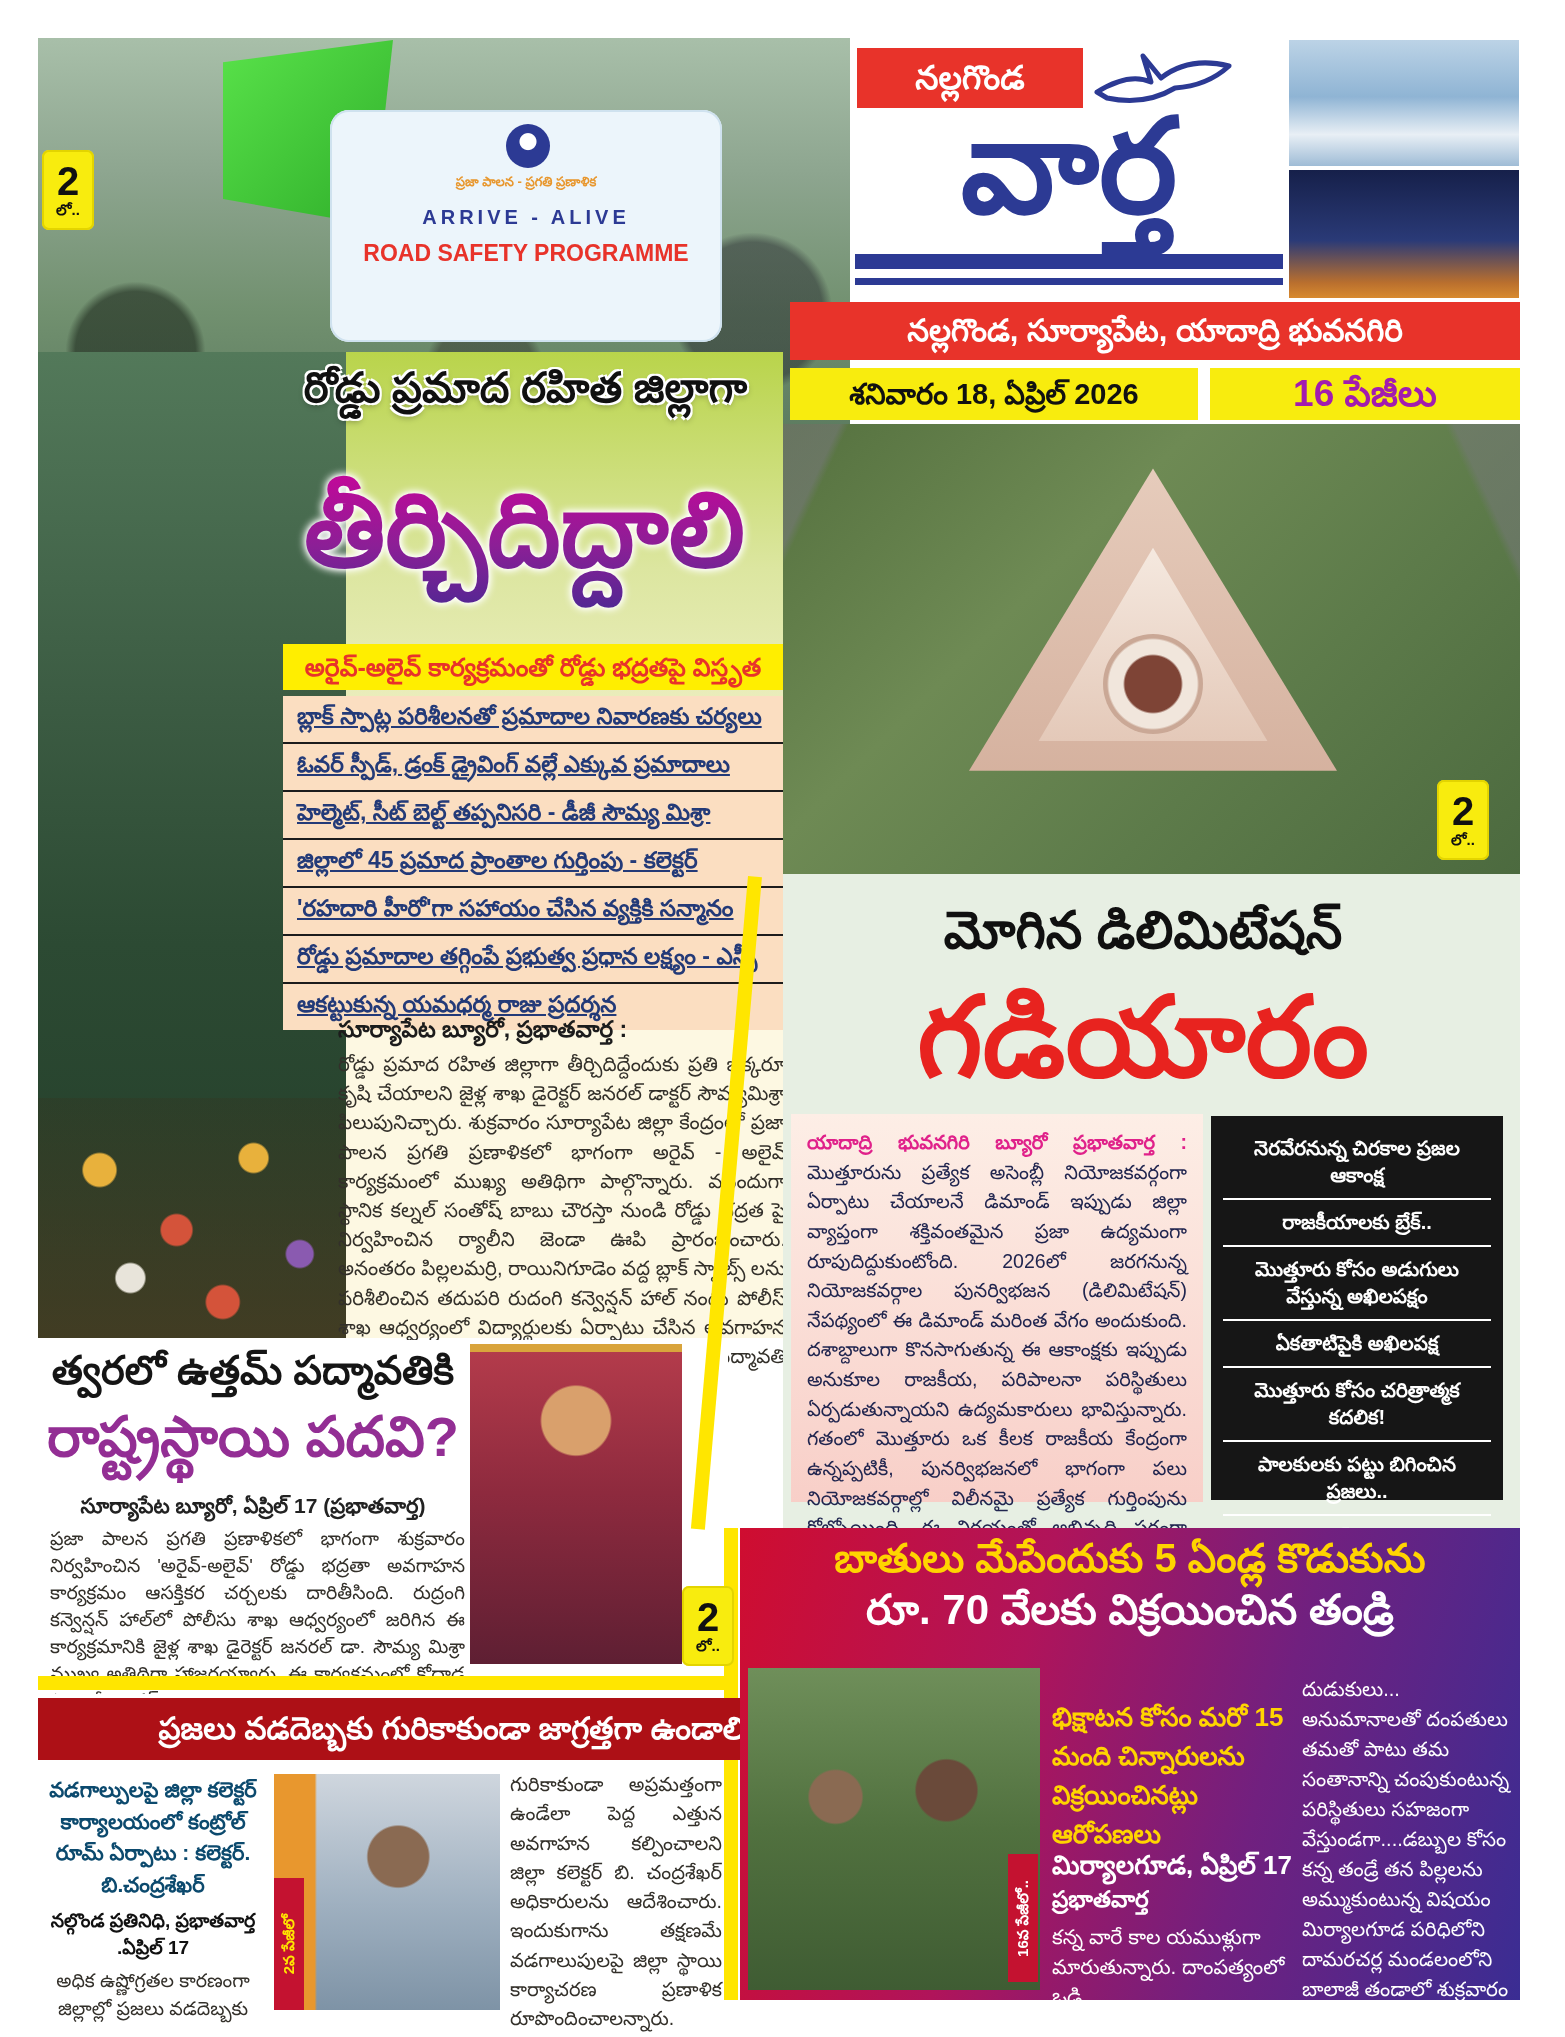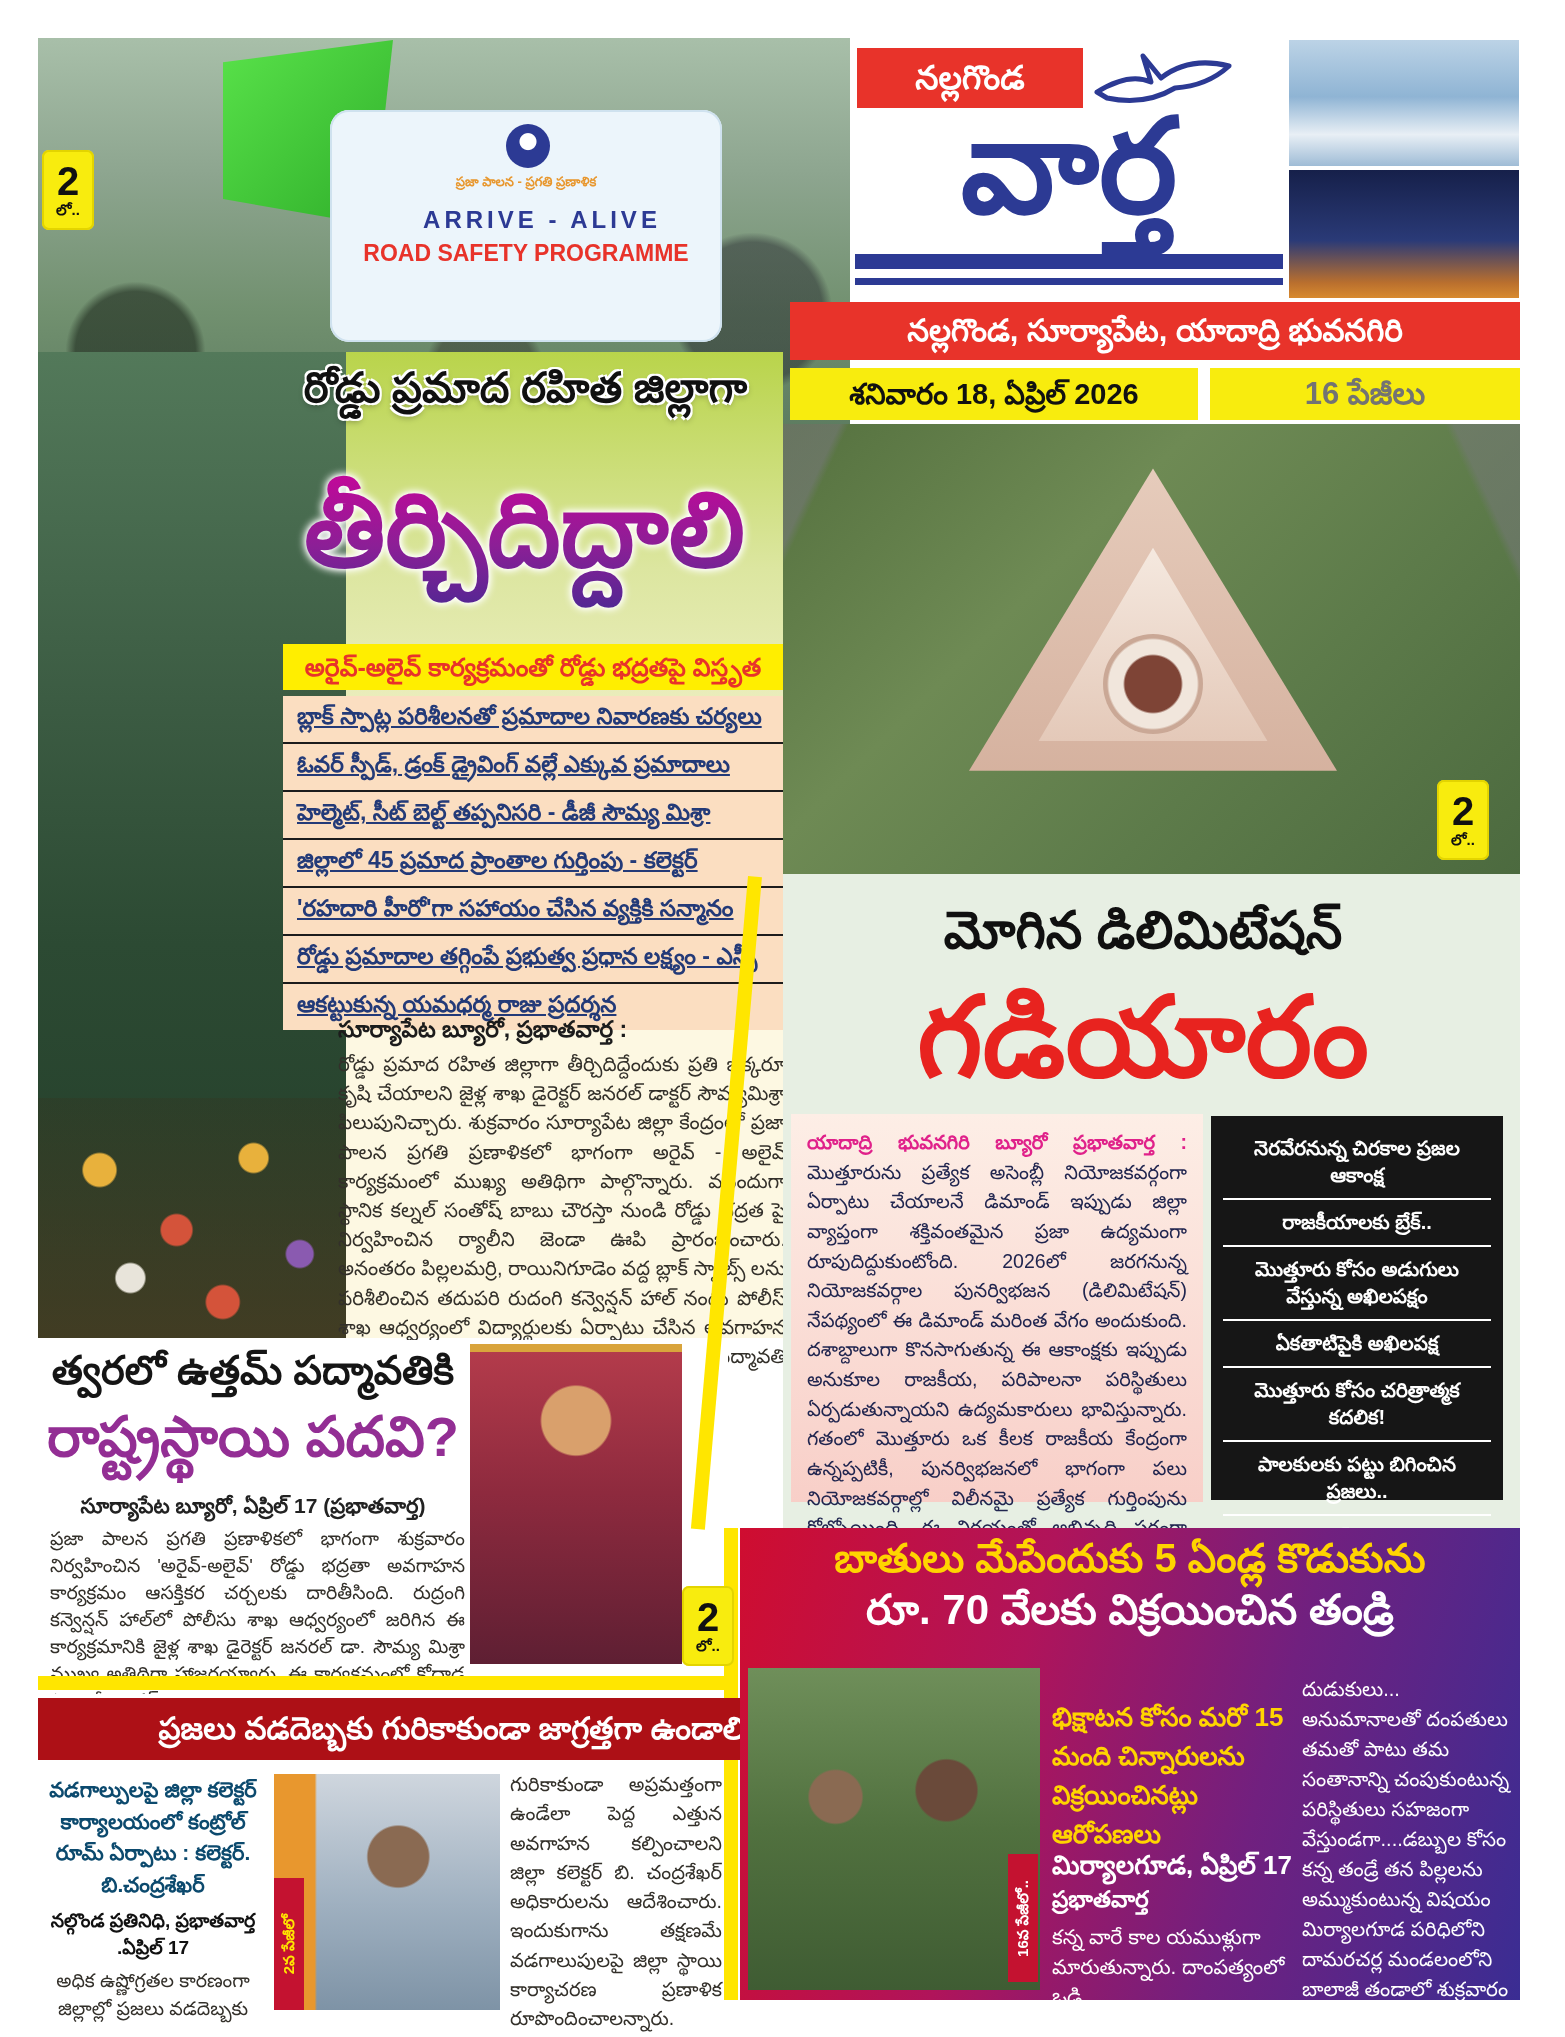--- a/index.html
+++ b/index.html
@@ -14,21 +14,21 @@
       radial-gradient(circle at 88% 70%, rgba(30,30,40,.45) 0 70px, transparent 80px),
       radial-gradient(circle at 55% 85%, rgba(40,35,30,.4) 0 50px, transparent 60px),
       linear-gradient(180deg,#a8bfa9 0%,#8da58f 35%,#71906f 70%,#5d7c60 100%);}
   .green-flag{left:185px;top:2px;width:170px;height:185px;background:linear-gradient(135deg,#59e24a,#2fae2a);
     clip-path:polygon(0 12%,100% 0,88% 100%,0 86%);}
   .poster{left:292px;top:72px;width:392px;height:232px;background:#ecf5fb;border-radius:19px;
     box-shadow:0 0 0 2px #cfe2ef inset;text-align:center;}
   .poster-logo{position:absolute;left:176px;top:14px;width:44px;height:44px;border-radius:50%;
     background:radial-gradient(circle at 50% 40%,#ffffff 0 8px,#2c3a94 9px 100%);}
   .poster-sub{position:absolute;left:0;top:64px;width:100%;font-size:13px;font-weight:bold;color:#e8972e;}
-  .poster-line1{position:absolute;left:0;top:96px;width:100%;font-size:24px;font-weight:bold;letter-spacing:4px;color:#2c3a94;padding-left:16px;}
+  .poster-line1{position:absolute;left:0;top:96px;width:100%;font-size:20px;font-weight:bold;letter-spacing:4px;color:#2c3a94;}
   .poster-line2{position:absolute;left:0;top:130px;width:100%;font-size:23px;font-weight:bold;color:#e8332a;}
   .poster-org{left:250px;top:330px;width:436px;height:44px;background:rgba(232,151,46,.92);color:#f5f8ff;
     font-size:25px;font-weight:bold;text-align:center;line-height:44px;letter-spacing:2px;}
 
   
   .badge{width:52px;height:80px;background:#f8ec0e;border-radius:7px;box-shadow:0 0 0 2px #e3d400 inset;
     display:flex;flex-direction:column;align-items:center;justify-content:center;z-index:30;}
   .badge-num{font-size:40px;font-weight:bold;color:#111;line-height:40px;}
   .badge-label{font-size:15px;font-weight:bold;color:#111;line-height:18px;}
   .badge-a{left:42px;top:150px;}
@@ -43,22 +43,22 @@
   .mast-title{left:0;top:46px;width:428px;height:166px;color:#2c3a94;font-size:132px;font-weight:bold;
     text-align:center;line-height:166px;}
   .mast-bar1{left:0;top:216px;width:428px;height:15px;background:#2c3a94;}
   .mast-bar2{left:0;top:240px;width:428px;height:7px;background:#2c3a94;}
   .mast-dam{left:434px;top:2px;width:230px;height:126px;background:linear-gradient(180deg,#bcd3e6 0%,#8fb4d4 45%,#e8eff5 75%,#9fbcd6 100%);}
   .mast-temple{left:434px;top:132px;width:230px;height:128px;background:linear-gradient(180deg,#16204a 0%,#2a3a77 55%,#b96f2e 88%,#d88a2f 100%);}
   .edition-strip{left:790px;top:302px;width:730px;height:58px;background:#e8332a;color:#fff;
     font-size:31px;font-weight:bold;text-align:center;line-height:58px;}
   .date-strip{left:790px;top:368px;width:408px;height:52px;background:#f8ec0e;color:#111;
     font-size:29px;font-weight:bold;text-align:center;line-height:52px;}
-  .pages-strip{left:1210px;top:368px;width:310px;height:52px;background:#f8ec0e;color:#737373;
-    font-size:31px;font-weight:bold;text-align:center;line-height:52px;}
+  .pages-strip{left:1210px;top:368px;width:310px;height:52px;background:#f8ec0e;color:#a21caf;
+    font-size:37px;font-weight:bold;text-align:center;line-height:52px;}
 
   
   .lead-section{left:38px;top:352px;width:745px;height:986px;
     background:linear-gradient(180deg,#b9d44b 0%,#dcE6a0 22%,#f4f2cf 45%,#fdf8e2 62%,#fdf8e2 100%);}
   .woman-photo{left:0;top:0;width:308px;height:986px;
     background:linear-gradient(180deg,#53795a 0%,#3c5c43 35%,#2c4a33 60%,#233d29 100%);}
   .woman-photo:after{content:"";position:absolute;left:0;bottom:0;width:100%;height:240px;
     background:
       radial-gradient(circle at 20% 30%, #e8b13c 0 16px, transparent 18px),
       radial-gradient(circle at 45% 55%, #d4533a 0 15px, transparent 17px),

